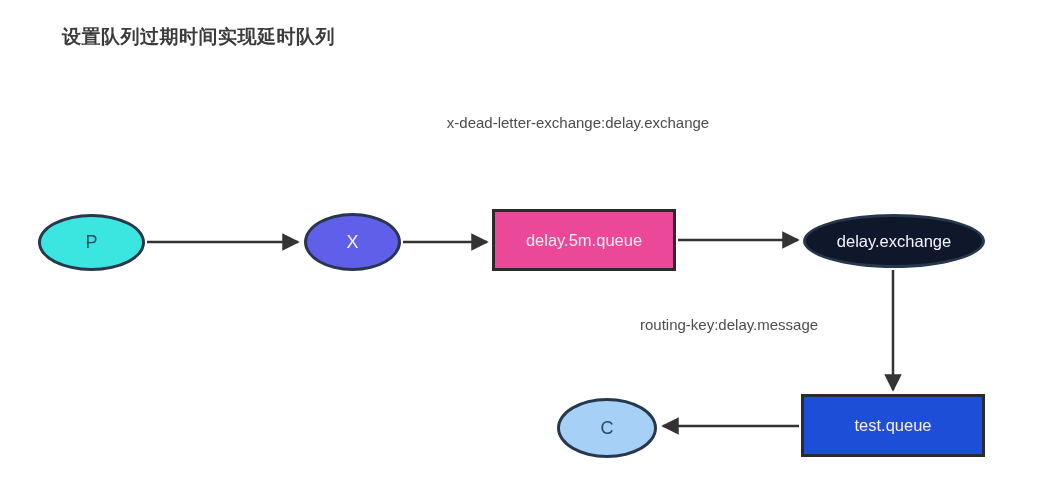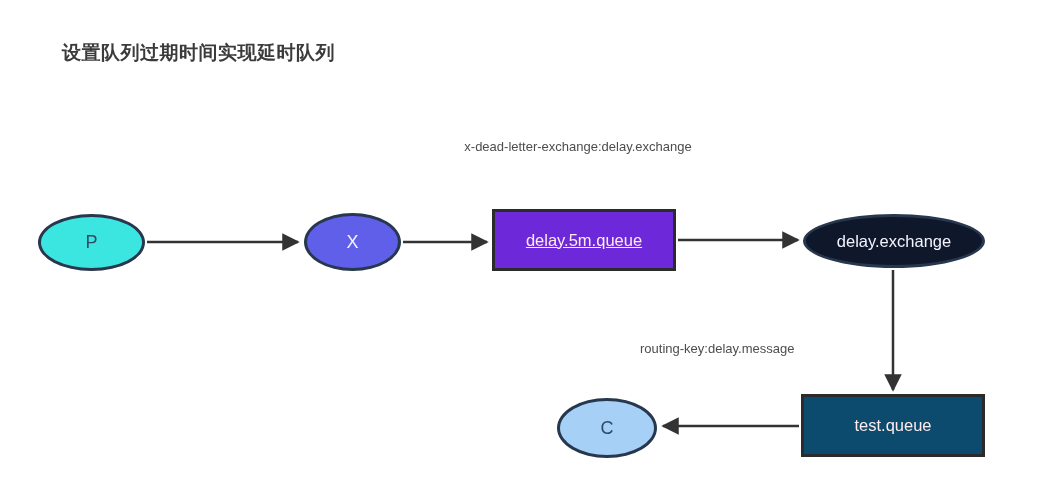--- a/index.html
+++ b/index.html
@@ -10,21 +10,21 @@
   .canvas {
     position: relative;
     width: 1063px;
     height: 495px;
     background: #ffffff;
     overflow: hidden;
   }
   .page-title {
     position: absolute;
     left: 62px;
-    top: 40px;
+    top: 24px;
     font-size: 19px;
     font-weight: bold;
     color: #3b3b3b;
     letter-spacing: 0.5px;
     white-space: nowrap;
   }
   .arrow-layer {
     position: absolute;
     left: 0; top: 0;
     width: 1063px;
@@ -48,53 +48,51 @@
   }
   .node-exchange-x {
     left: 304px; top: 213px; width: 97px; height: 58px;
     background: #5f5fe9;
     border: 3px solid #27374d;
     color: #f4f4ff;
     font-size: 18px;
   }
   .node-delay-queue {
     left: 492px; top: 209px; width: 184px; height: 62px;
-    background: #6d28d9;
+    background: #ec4899;
     border: 3px solid #2b2b2b;
     color: #fdecec;
     font-size: 16.5px;
-    text-decoration: underline;
   }
   .node-delay-exchange {
     left: 803px; top: 214px; width: 182px; height: 54px;
     background: #0f172a;
     border: 3px solid #27374d;
     color: #f4f4ff;
     font-size: 16.5px;
   }
   .node-test-queue {
     left: 801px; top: 394px; width: 184px; height: 63px;
-    background: #0c4a6e;
+    background: #1d4ed8;
     border: 3px solid #2b2b2b;
     color: #fdecec;
     font-size: 16.5px;
   }
   .node-consumer {
     left: 557px; top: 398px; width: 100px; height: 60px;
     background: #a6d0f5;
     border: 3px solid #27374d;
     color: #2c4a66;
     font-size: 18px;
   }
   .edge-label {
     position: absolute;
     color: #4d4d4d;
-    font-size: 13px;
+    font-size: 15px;
     line-height: 20px;
-    margin-top: 24px;
   }
   .label-routing-p-x {
     left: 128px; top: 166px; width: 204px;
     text-align: center;
   }
   .label-queue-args {
     left: 368px; top: 113px; width: 420px;
     text-align: center;
   }
   .label-routing-delay {

